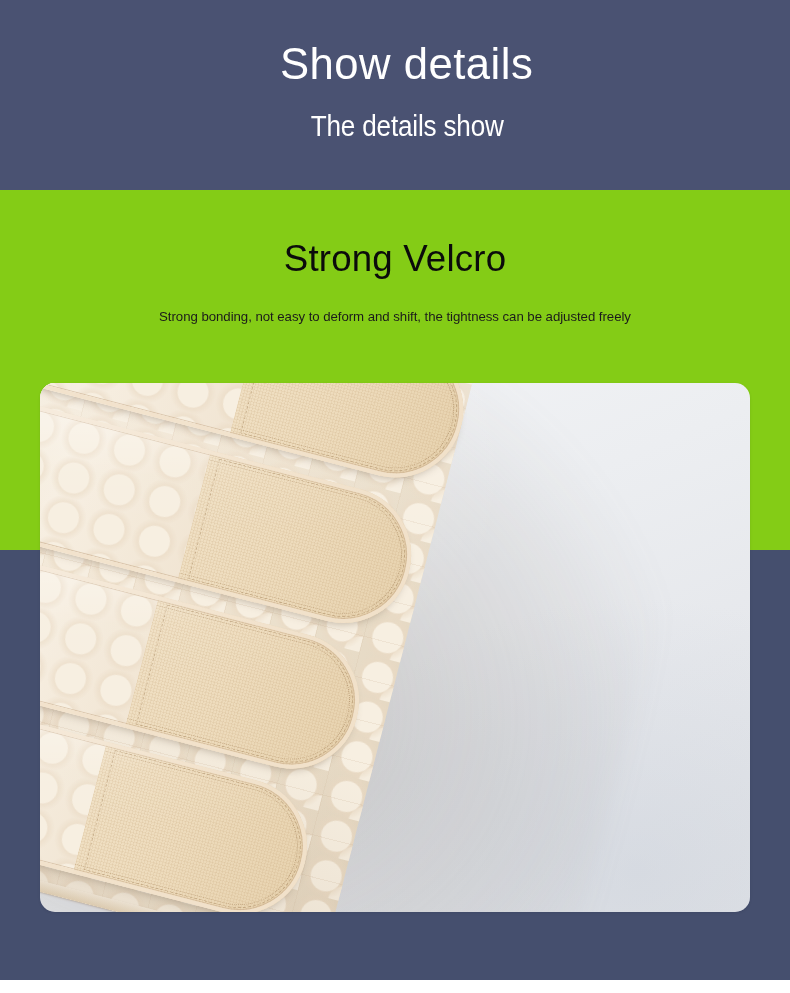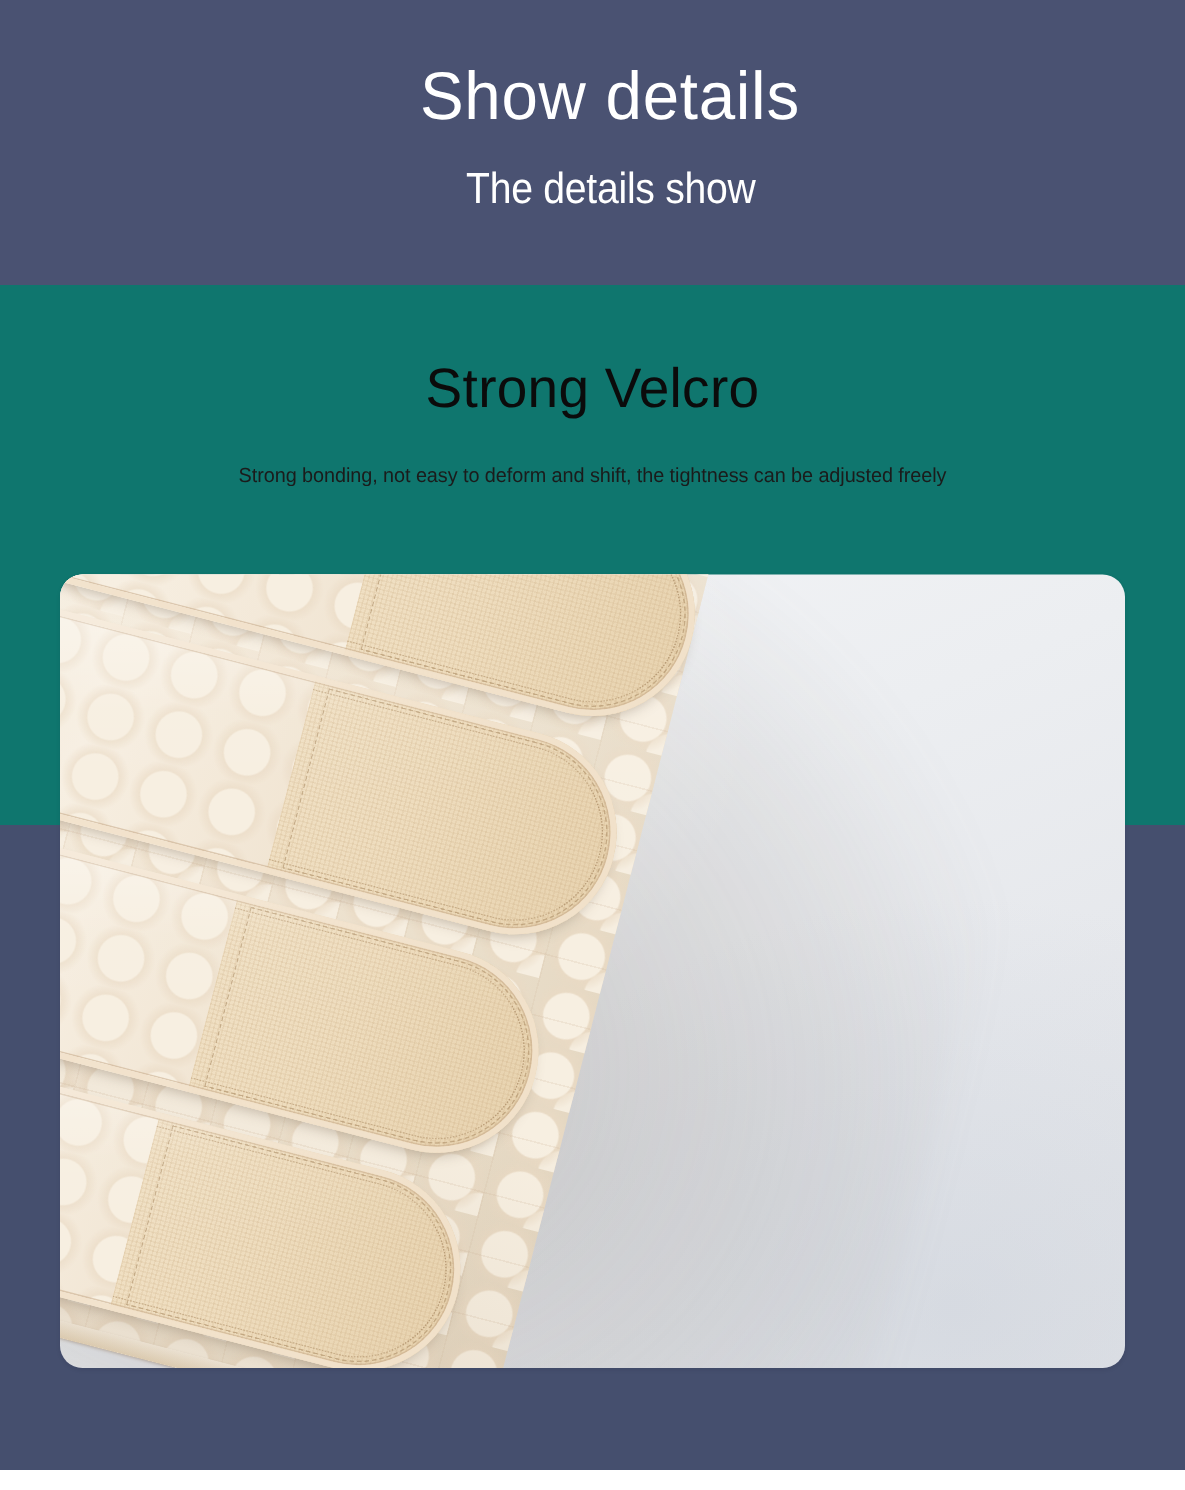--- a/index.html
+++ b/index.html
@@ -26,21 +26,21 @@
   .banner-sub{
     margin-top:26px;
     font-size:29px;line-height:1;color:#ffffff;
     font-weight:400;letter-spacing:-.2px;
     transform:scaleX(.90);
   }
 
   
   .mid{
     position:absolute;left:0;top:190px;width:790px;height:360px;
-    background:#0f766e;
+    background:#84cc16;
   }
   .section-title{
     position:absolute;left:0;top:50px;width:790px;text-align:center;
     font-size:37px;line-height:1;color:#0b0b0b;font-weight:400;
     letter-spacing:.2px;transform:scaleX(.99);
   }
   .section-sub{
     position:absolute;left:0;top:120px;width:790px;text-align:center;
     font-size:13.5px;line-height:1;color:#1b1b1b;font-weight:400;
     letter-spacing:-.05px;transform:scaleX(.98);

